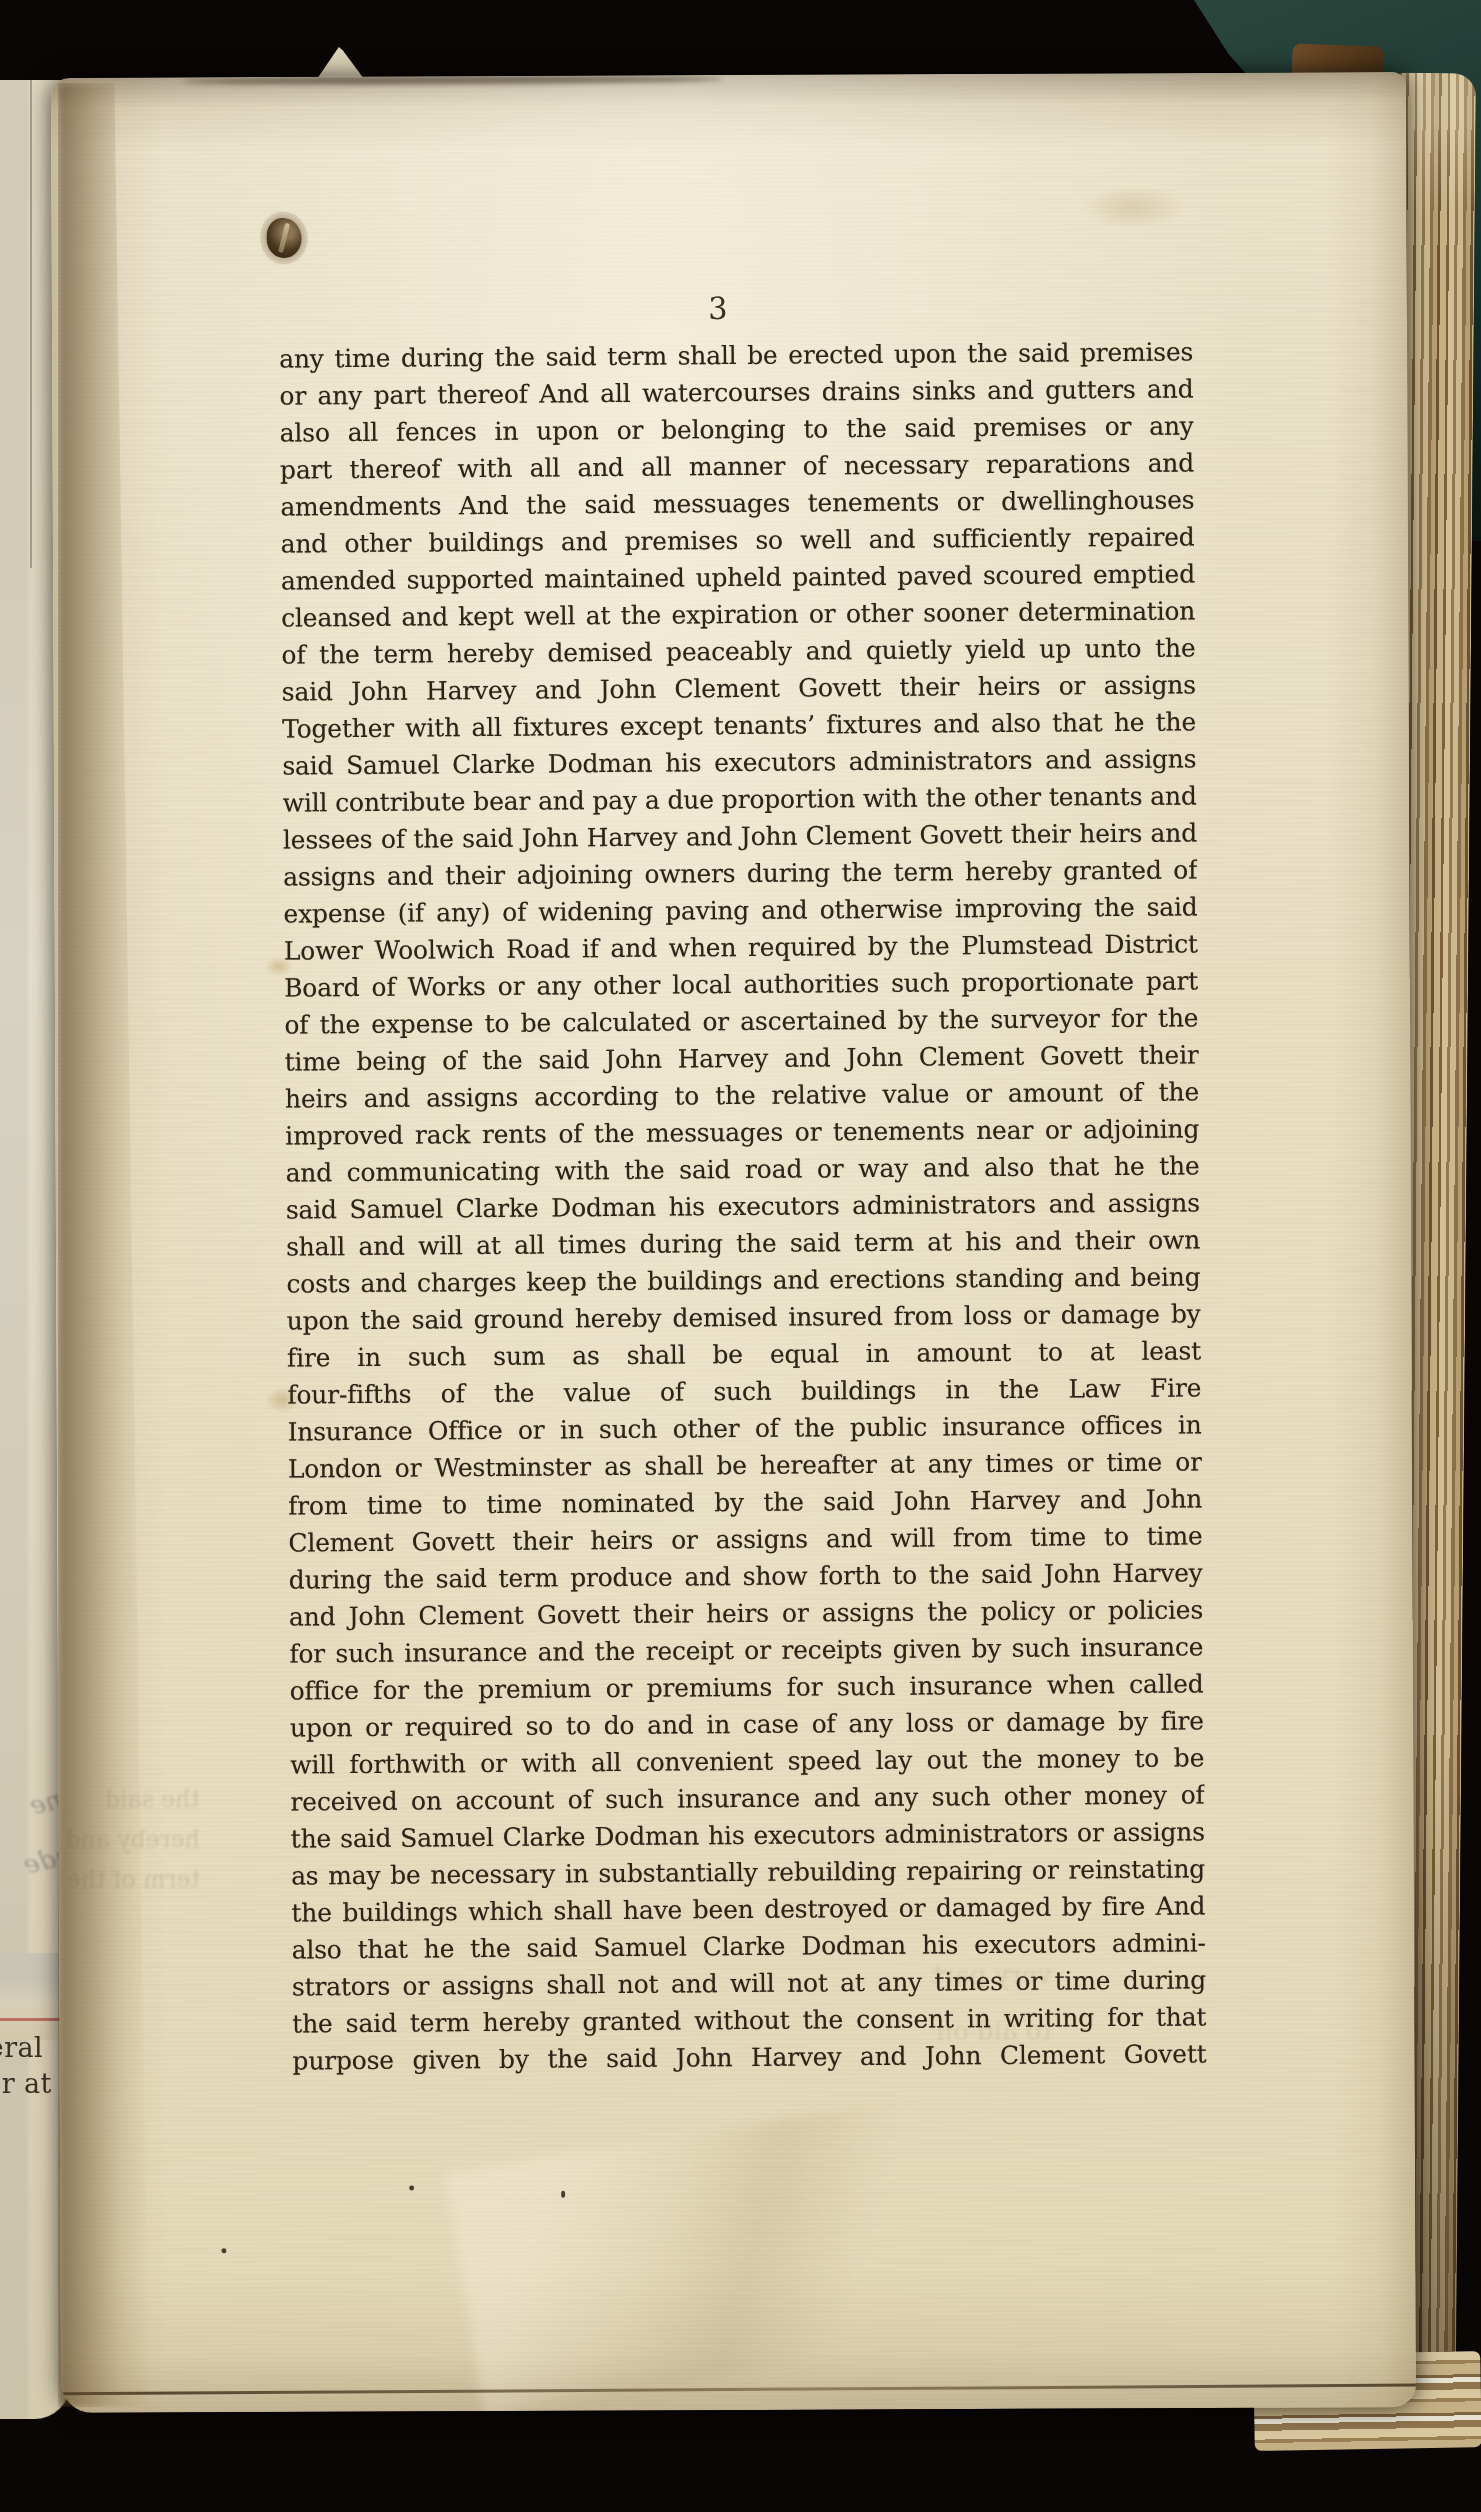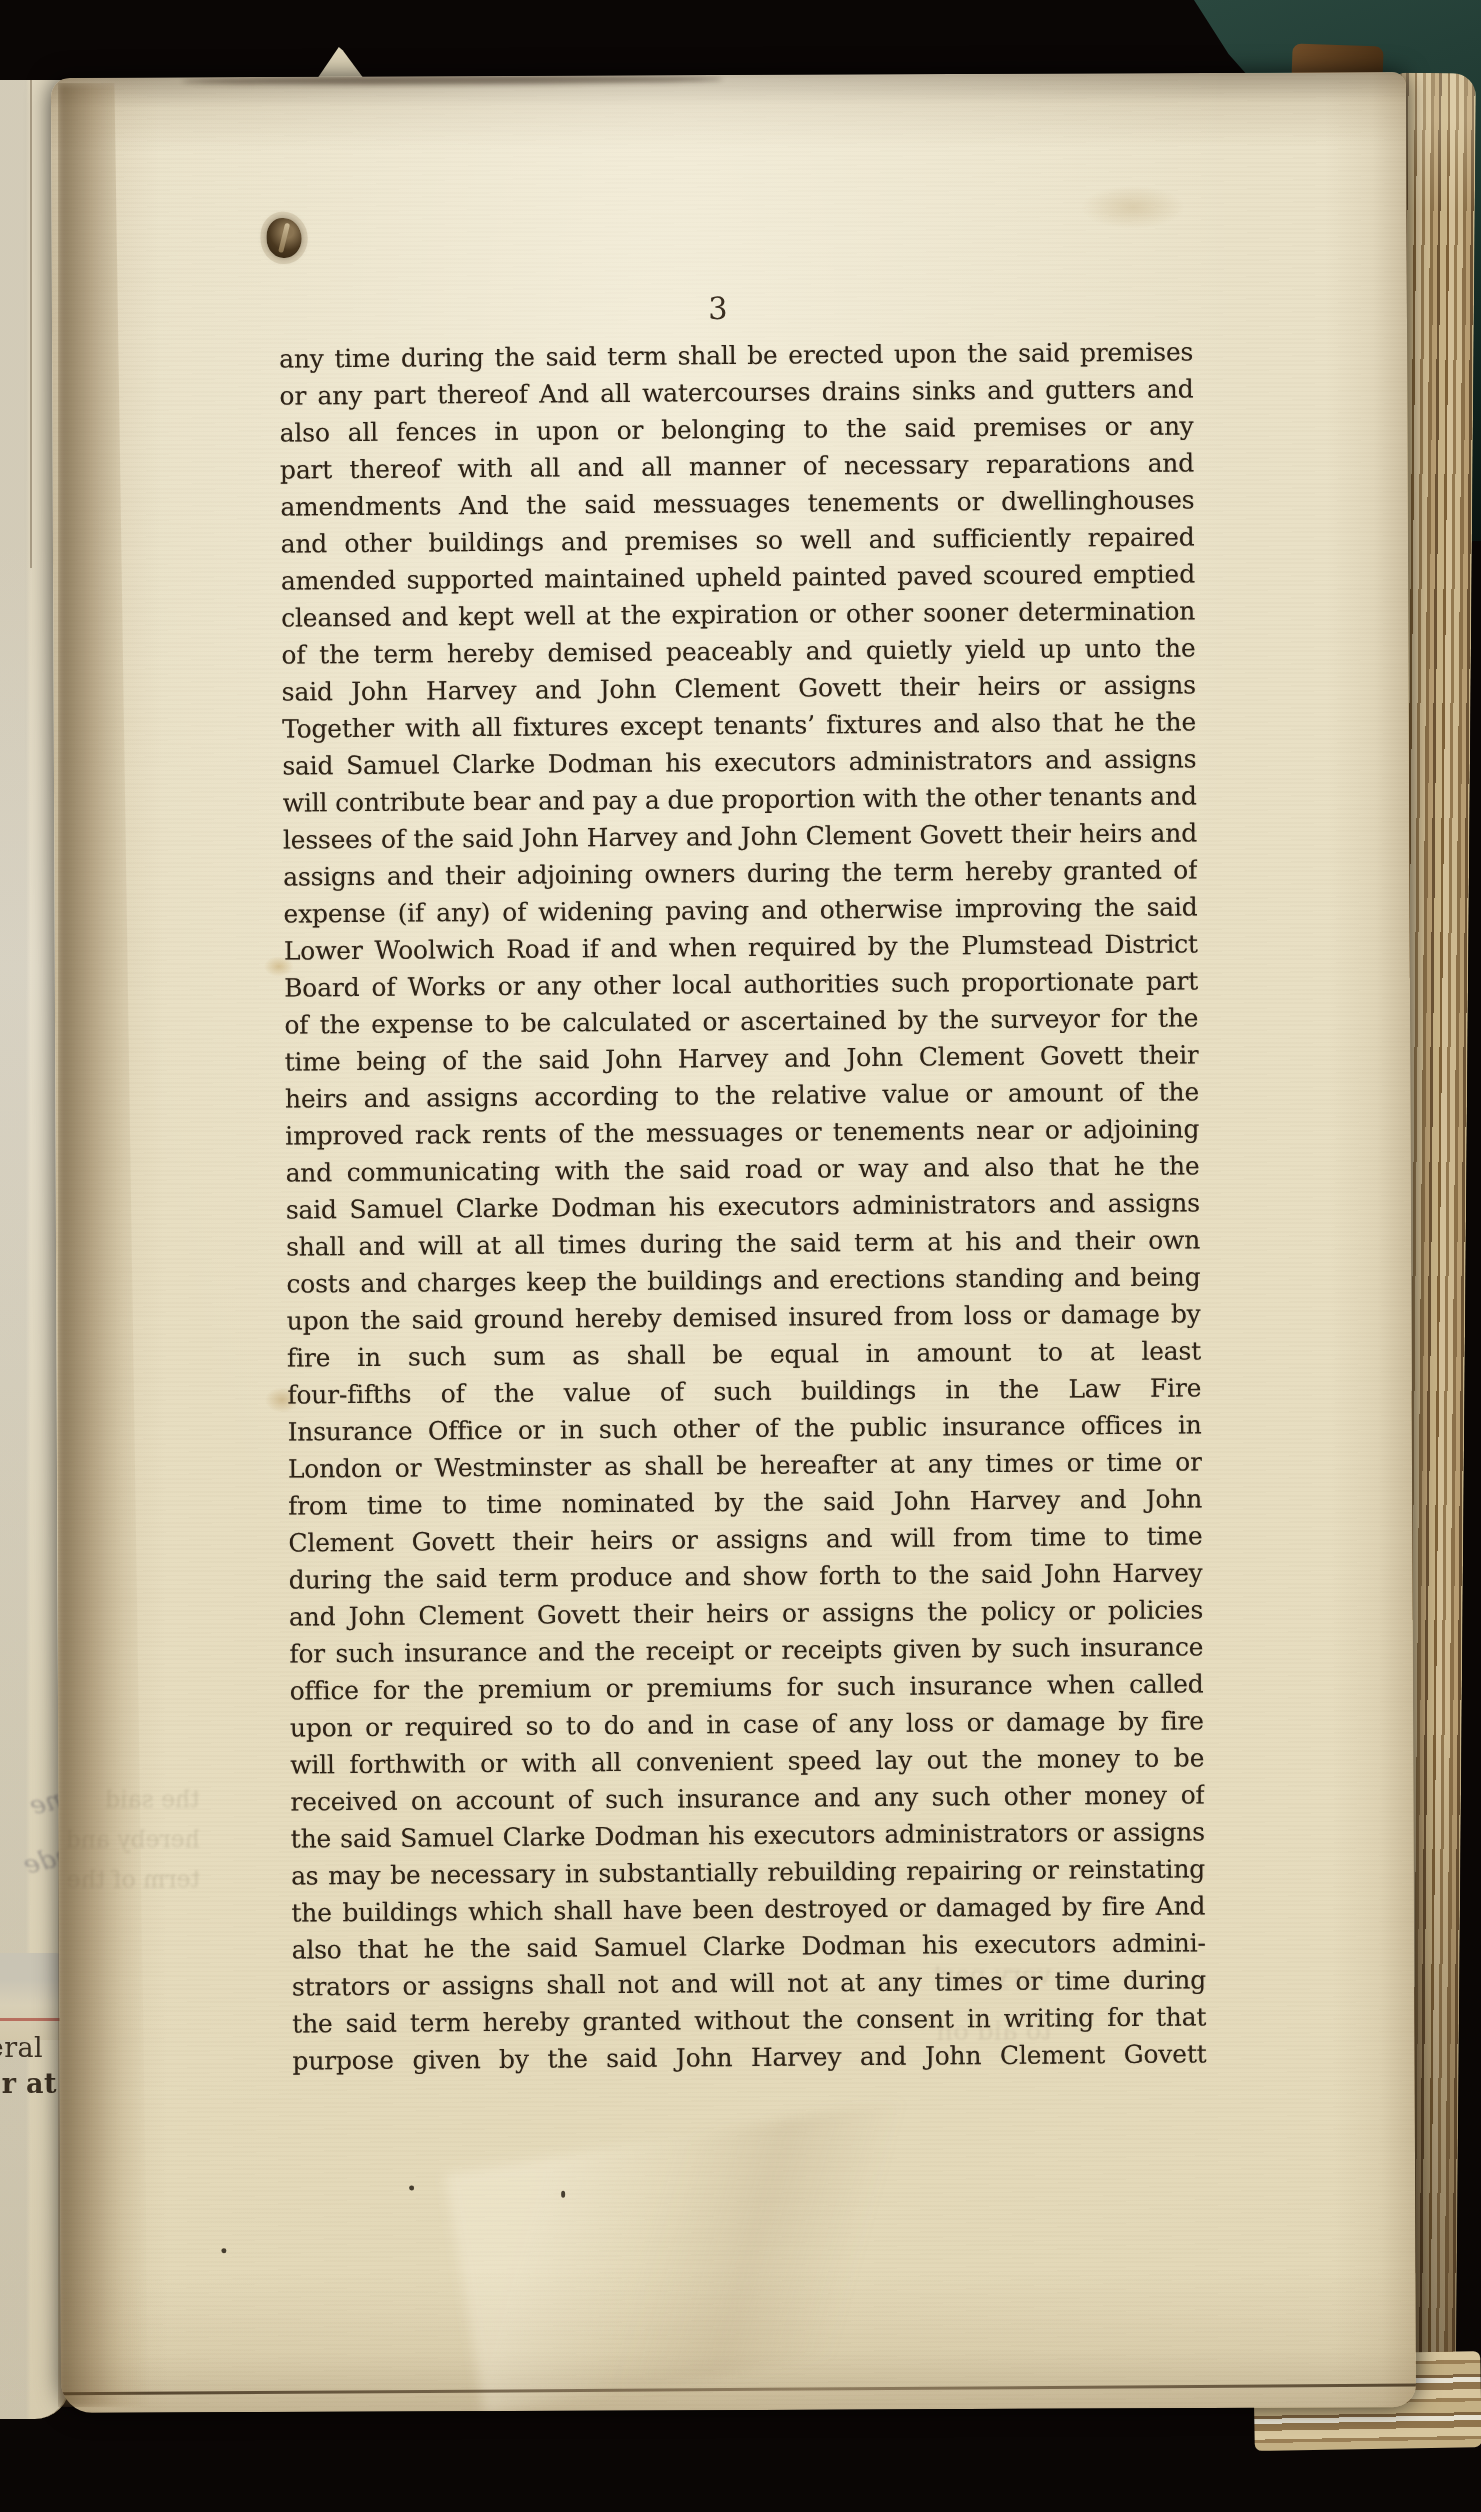--- a/index.html
+++ b/index.html
@@ -69,21 +69,21 @@
     position:absolute;left:0;top:1873px;width:68px;height:87px;
     background:linear-gradient(180deg,#c9c4b4 0 30%,#d8cfb6 60%,#d3c7a9 100%);
     border-top-right-radius:12.2px;
   }
   .red-rule{
     position:absolute;left:0;top:1938px;width:68px;height:2.6px;
     background:#b0574a;opacity:.8;
   }
   .partial-text{position:absolute;font-size:27px;color:#3a2f22;letter-spacing:0.4px;}
   .partial-1{left:-12.2px;top:1952px;}
-  .partial-2{left:1.7px;top:1988px;font-weight:bold;}
+  .partial-2{left:1.7px;top:1988px;}
   
   .gutter-shadow{
     position:absolute;left:58px;top:83px;width:91px;height:2324px;z-index:5;
     background:linear-gradient(90deg,rgba(86,66,38,.55) 0,rgba(118,93,58,.38) 35%,rgba(150,125,85,.16) 70%,transparent 100%);
     filter:blur(3.5px);
     clip-path:polygon(0 0,62% 0,100% 100%,0 100%);
     pointer-events:none;
   }
   
   .top-tab{

